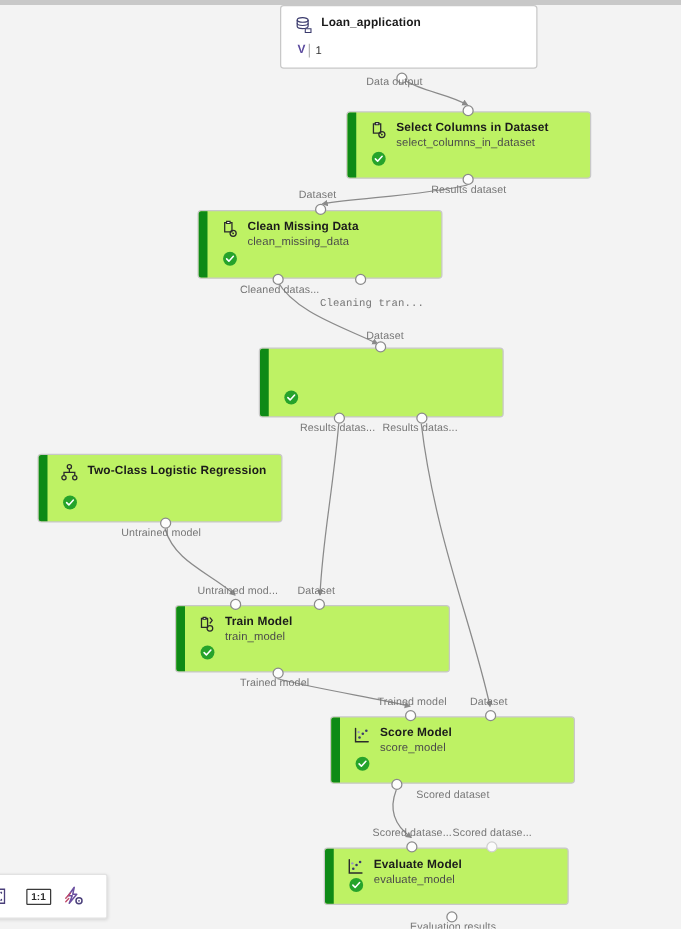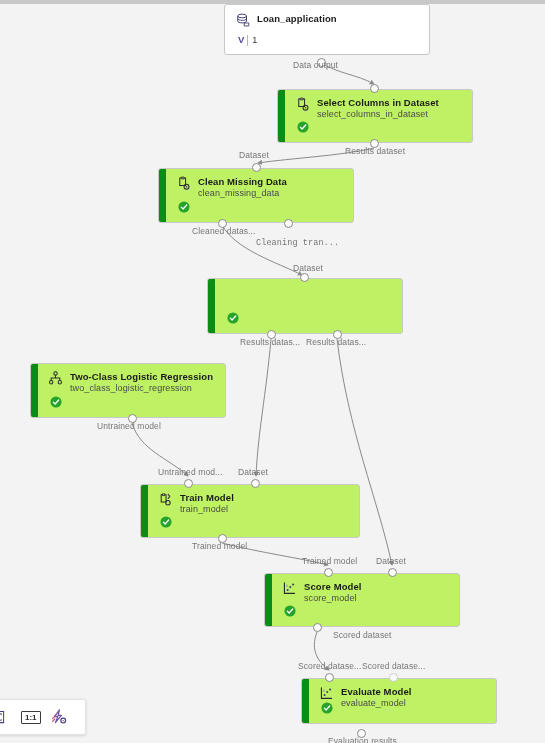--- a/index.html
+++ b/index.html
@@ -216,21 +216,20 @@
     <div class="body">
       <div class="nrow">
         <svg class="nicon" viewBox="0 0 16 16">
           <circle cx="8" cy="2.6" r="1.8" fill="none" stroke="#2b2b2b" stroke-width="1.1"></circle>
           <circle cx="3.4" cy="12" r="1.8" fill="none" stroke="#2b2b2b" stroke-width="1.1"></circle>
           <circle cx="12.6" cy="12" r="1.8" fill="none" stroke="#2b2b2b" stroke-width="1.1"></circle>
           <path d="M8,4.4 L8,7.4 M3.4,10.2 L3.4,7.4 L12.6,7.4 L12.6,10.2" fill="none" stroke="#2b2b2b" stroke-width="1.1"></path>
         </svg>
         <div class="ntext">
           <div class="ntitle">Two-Class Logistic Regression</div>
-          <div class="nsub">two_class_logistic_regression</div>
         </div>
       </div>
       <svg class="status" viewBox="0 0 16 16">
         <circle cx="8" cy="8" r="7.4" fill="#26a32b"></circle>
         <path d="M4.4,8.2 L6.8,10.6 L11.6,5.4" fill="none" stroke="#fff" stroke-width="1.7" stroke-linecap="round" stroke-linejoin="round"></path>
       </svg>
     </div>
   </div>
   <div class="port" style="left:128px;top:414px;"></div>
   <div class="plabel" style="left:97px;top:421px;">Untrained model</div>
@@ -285,21 +284,21 @@
       </svg>
     </div>
   </div>
   <div class="port" style="left:324px;top:568px;"></div>
   <div class="plabel" style="left:302px;top:556px;">Trained model</div>
   <div class="port" style="left:388px;top:568px;"></div>
   <div class="plabel" style="left:376px;top:556px;">Dataset</div>
   <div class="port" style="left:313px;top:623px;"></div>
   <div class="plabel" style="left:333px;top:630px;">Scored dataset</div>
 
-  <div class="node" style="left:259px;top:678px;width:196px;height:46px;margin-left:42px;">
+  <div class="node" style="left:259px;top:678px;width:196px;height:46px;">
     <div class="accent"></div>
     <div class="body">
       <div class="nrow">
         <svg class="nicon" viewBox="0 0 16 16">
           <path d="M2.6,1.8 L2.6,13.2 L13.4,13.2" fill="none" stroke="#2b2b2b" stroke-width="1.2" stroke-linecap="round"></path>
           <circle cx="6" cy="9.6" r="1.1" fill="#3b3b6d"></circle>
           <circle cx="8.8" cy="6.4" r="1.1" fill="#3b3b6d"></circle>
           <circle cx="11.8" cy="3.8" r="1.1" fill="#3b3b6d"></circle>
           <circle cx="5.2" cy="5" r="1" fill="#9a9ac0"></circle>
         </svg>

